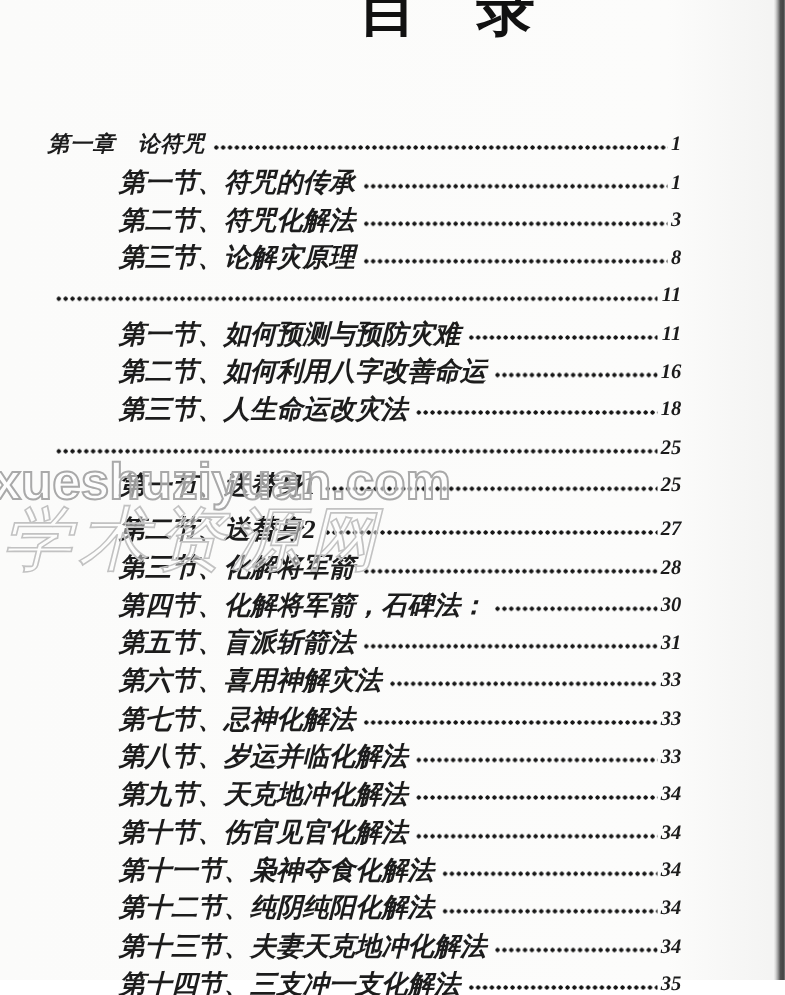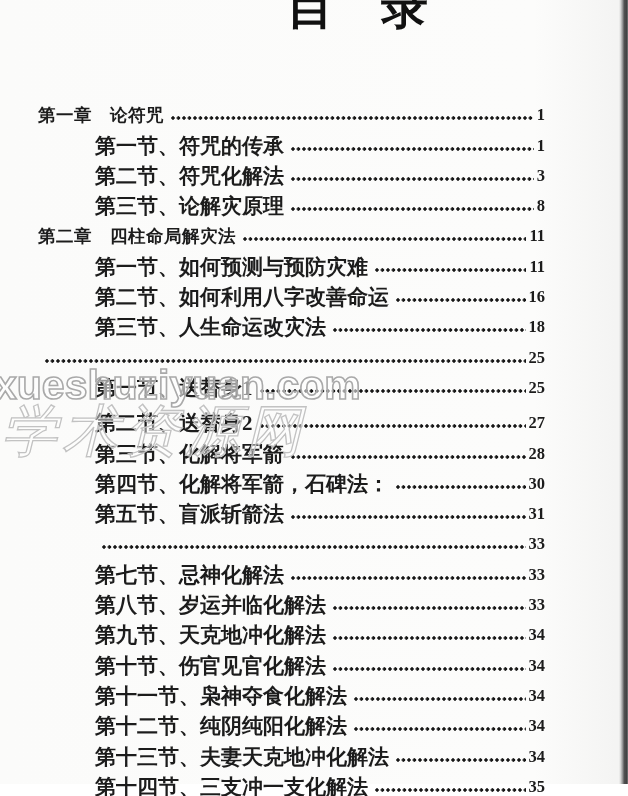--- a/index.html
+++ b/index.html
@@ -52,20 +52,21 @@
     position: absolute;
     top: 98px;
     left: 38px;
     width: 507px;
     z-index: 2;
   }
   .toc-row {
     display: flex;
     align-items: flex-end;
     height: 30.3px;
+    font-style: italic;
   }
   
   .toc-row:nth-child(11) { margin-top: 5px; }
   .toc-row.level2 { padding-left: 57px; }
   .toc-label {
     white-space: nowrap;
     font-weight: bold;
     font-size: 21px;
     line-height: 26px;
   }
@@ -141,21 +142,20 @@
         <span class="toc-label">第二节、符咒化解法</span>
         <span class="leader"></span>
         <span class="toc-page">3</span>
       </div>
       <div class="toc-row level2">
         <span class="toc-label">第三节、论解灾原理</span>
         <span class="leader"></span>
         <span class="toc-page">8</span>
       </div>
       <div class="toc-row level1">
-        <span class="toc-label">第二章　四柱命局解灾法</span>
         <span class="leader"></span>
         <span class="toc-page">11</span>
       </div>
       <div class="toc-row level2">
         <span class="toc-label">第一节、如何预测与预防灾难</span>
         <span class="leader"></span>
         <span class="toc-page">11</span>
       </div>
       <div class="toc-row level2">
         <span class="toc-label">第二节、如何利用八字改善命运</span>
@@ -190,20 +190,21 @@
         <span class="toc-label">第四节、化解将军箭，石碑法：</span>
         <span class="leader"></span>
         <span class="toc-page">30</span>
       </div>
       <div class="toc-row level2">
         <span class="toc-label">第五节、盲派斩箭法</span>
         <span class="leader"></span>
         <span class="toc-page">31</span>
       </div>
       <div class="toc-row level2">
+        <span class="toc-label">第六节、喜用神解灾法</span>
         <span class="leader"></span>
         <span class="toc-page">33</span>
       </div>
       <div class="toc-row level2">
         <span class="toc-label">第七节、忌神化解法</span>
         <span class="leader"></span>
         <span class="toc-page">33</span>
       </div>
       <div class="toc-row level2">
         <span class="toc-label">第八节、岁运并临化解法</span>

